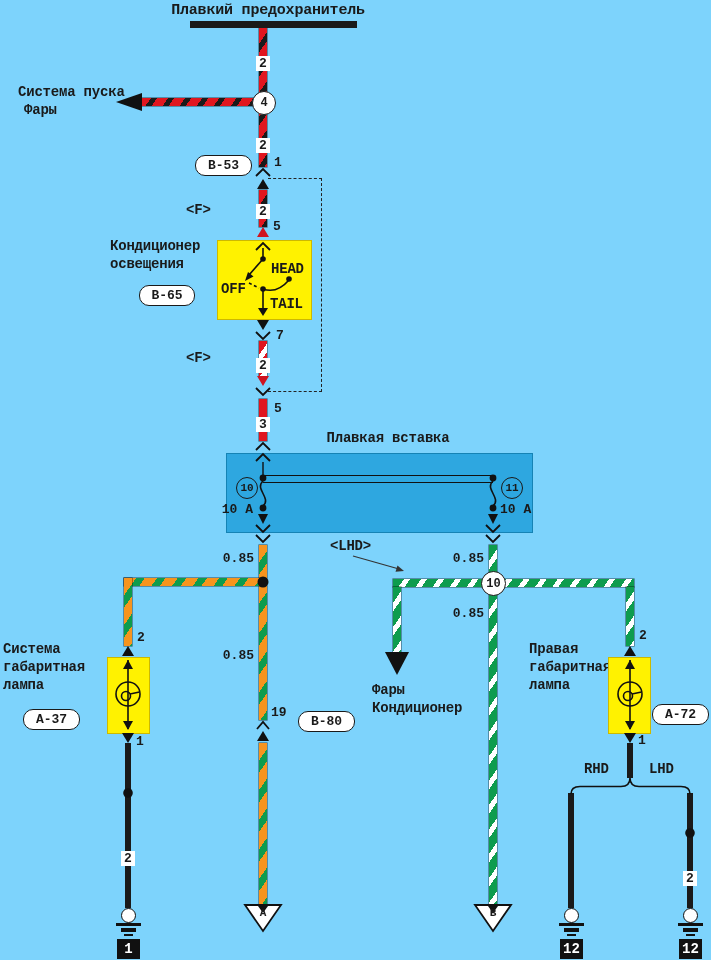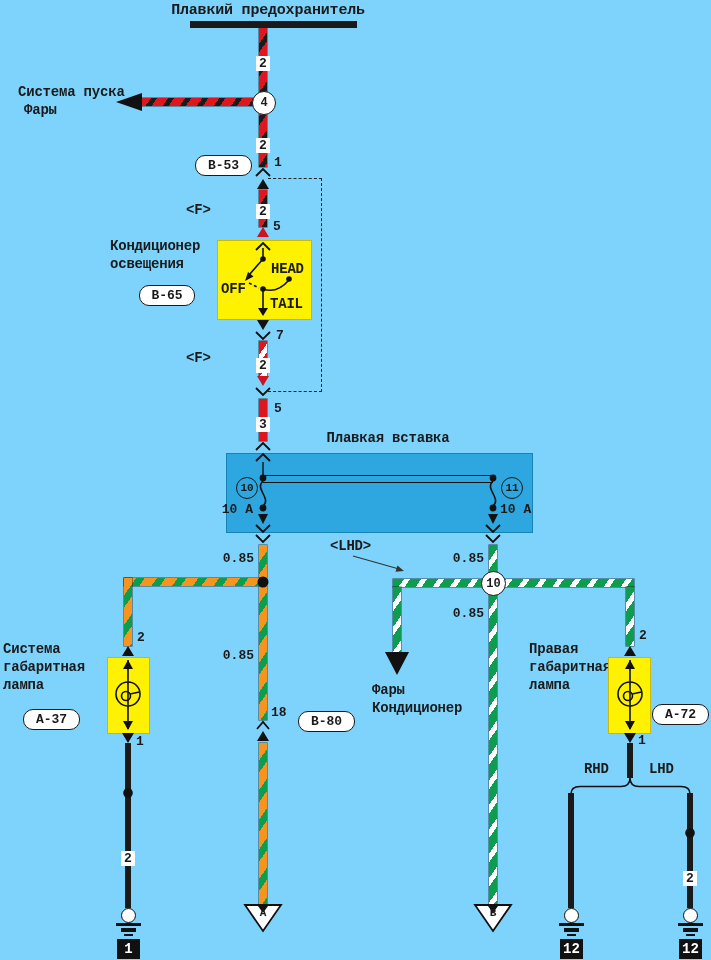--- a/index.html
+++ b/index.html
@@ -218,21 +218,21 @@
 
   <div class="t" style="left:3px;top:641px">Система</div>
   <div class="t" style="left:3px;top:659px">габаритная</div>
   <div class="t" style="left:3px;top:677px">лампа</div>
   <div class="pin" style="left:137px;top:630px">2</div>
   <div class="std" style="left:23px;top:709px">A-37</div>
   <div class="pin" style="left:136px;top:734px">1</div>
   <div class="gb" style="left:121px;top:851px">2</div>
 
   <div class="gauge ra" style="left:212px;top:648px;width:42px">0.85</div>
-  <div class="pin" style="left:271px;top:705px">18</div>
+  <div class="pin" style="left:271px;top:705px">19</div>
   <div class="std" style="left:298px;top:711px">B-80</div>
   <div class="tri-letter" style="left:254px;top:907px">A</div>
   <div class="tri-letter" style="left:484px;top:907px">B</div>
 
   <div class="t" style="left:529px;top:641px">Правая</div>
   <div class="t" style="left:529px;top:659px">габаритная</div>
   <div class="t" style="left:529px;top:677px">лампа</div>
   <div class="pin" style="left:639px;top:628px">2</div>
   <div class="std" style="left:652px;top:704px">A-72</div>
   <div class="pin" style="left:638px;top:733px">1</div>

